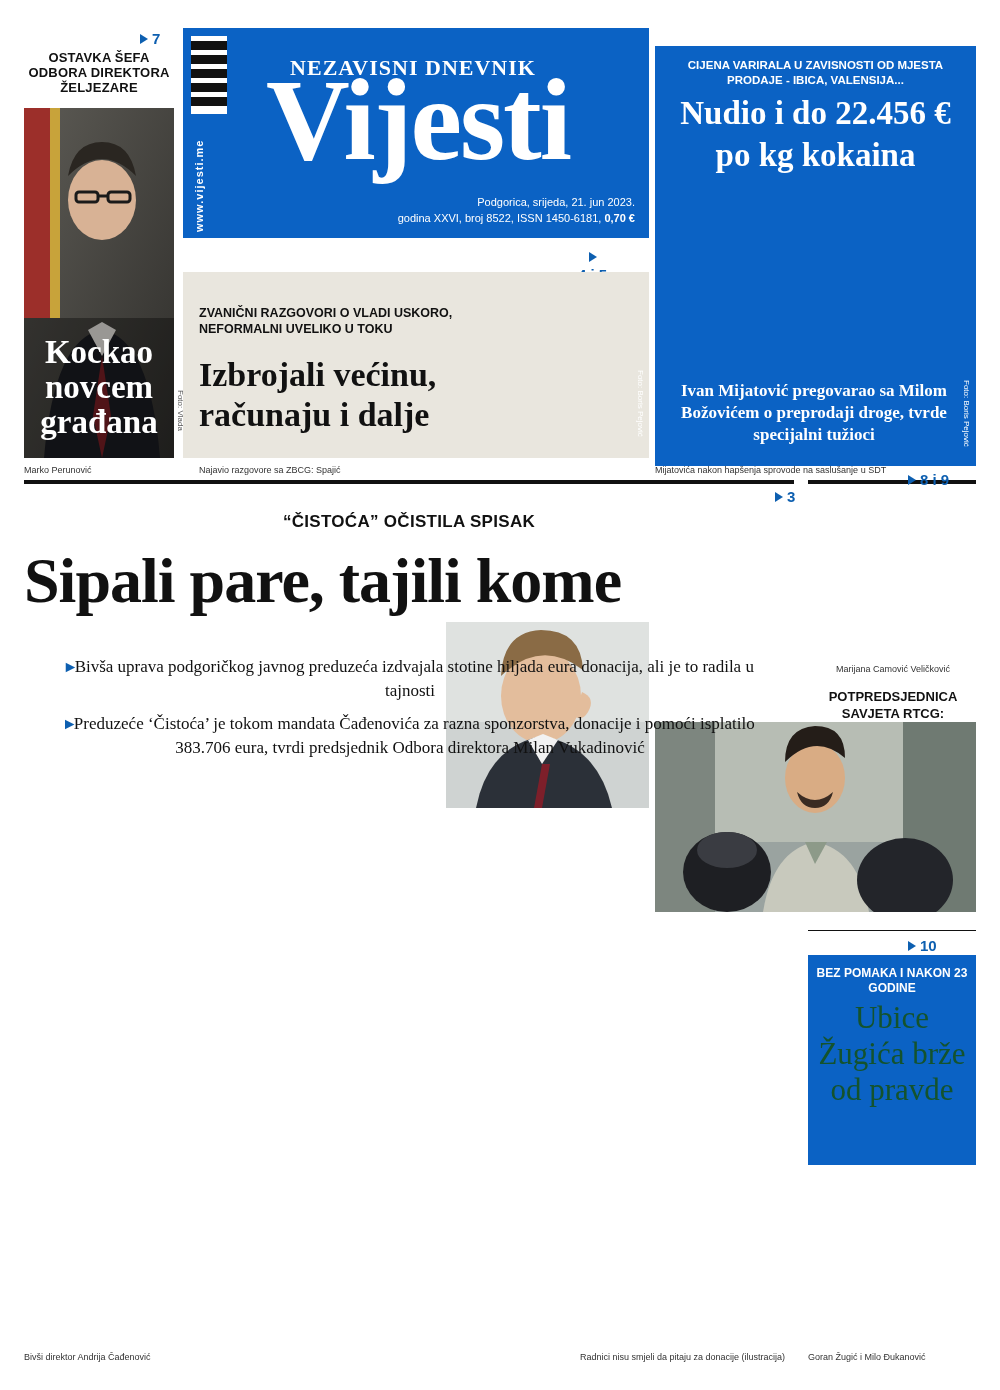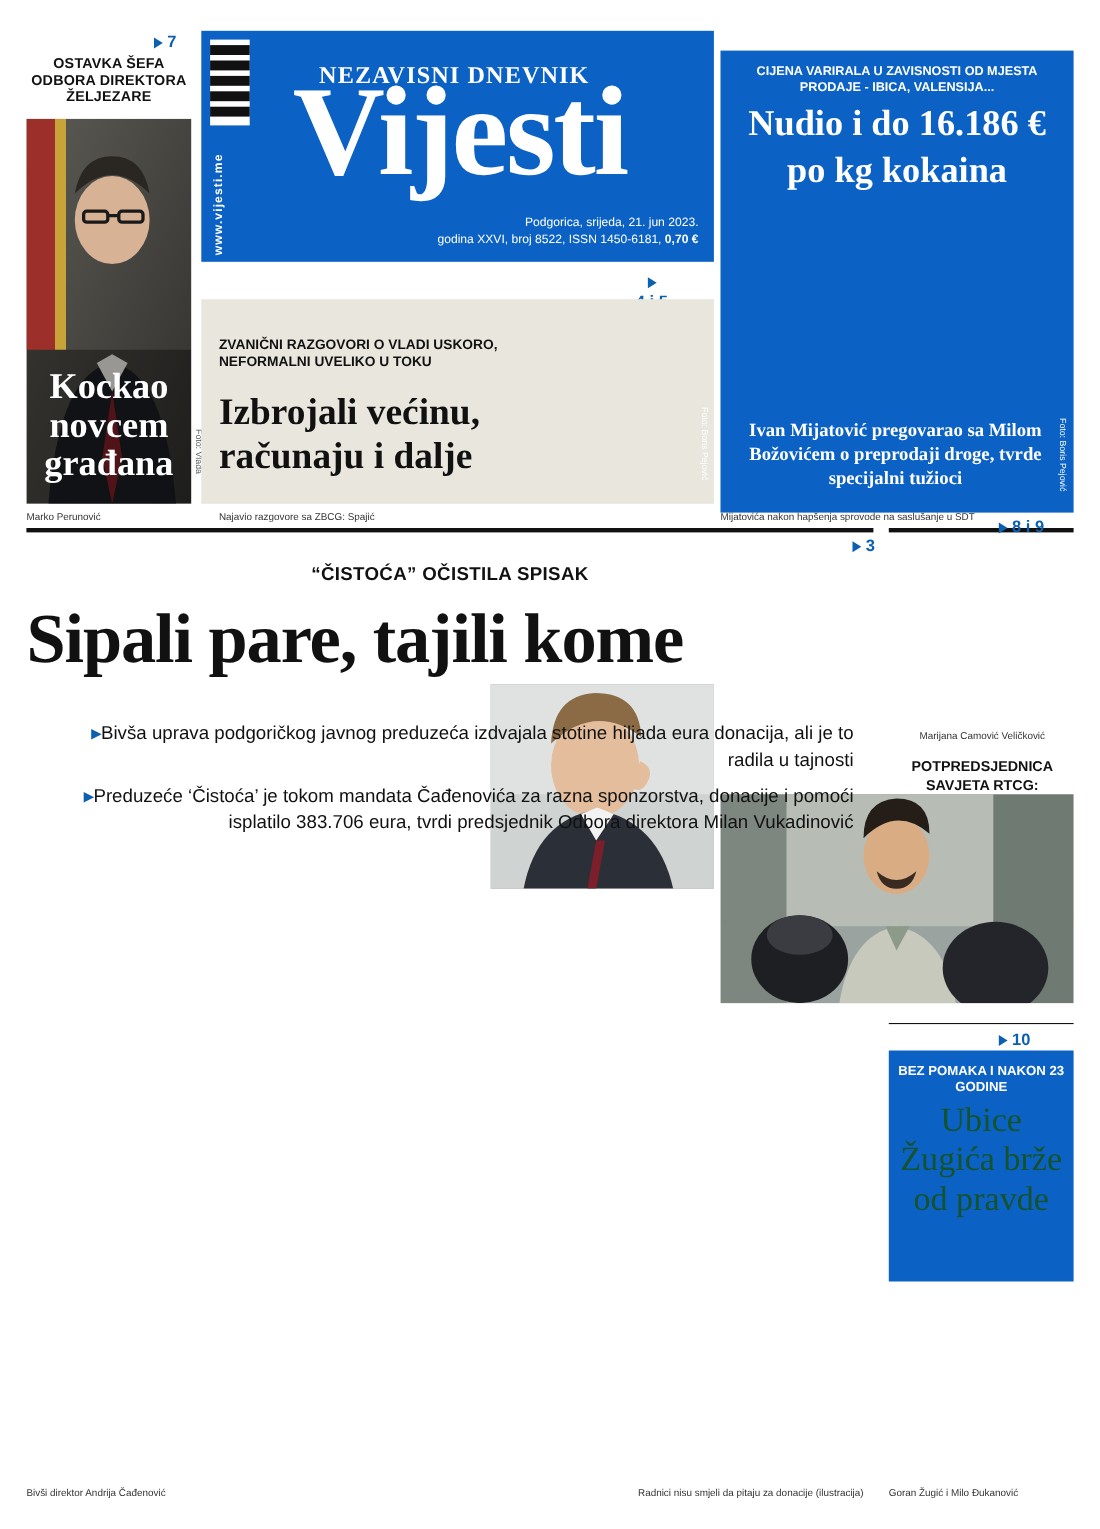--- a/index.html
+++ b/index.html
@@ -56,21 +56,21 @@
   #tr-caption{left:655px;top:465px;}
 
   
   .hr-thick{background:#111;height:4px;}
   .hr-thin{background:#111;height:1px;}
 
   
   #ms-mark{left:775px;top:488px;}
   #ms-kicker{left:24px;top:512px;width:770px;text-align:center;font-size:17px;font-weight:bold;letter-spacing:.3px;}
   #ms-title{left:24px;top:544px;width:770px;text-align:left;font-size:64px;line-height:74px;font-weight:bold;font-family:"Liberation Serif",serif;letter-spacing:-1px;}
-  .lead{font-size:17px;line-height:24px;text-align:right;font-family:Liberation Sans, sans-serif;}
+  .lead{font-size:17px;line-height:24px;text-align:center;font-family:Liberation Serif, serif;}
   #ms-lead1{left:44px;top:655px;width:732px;}
   #ms-lead2{left:44px;top:712px;width:732px;}
   .bullet{color:#0d5fb0;font-weight:bold;}
   #ms-caption-l{left:24px;top:1352px;}
   #ms-caption-c{left:580px;top:1352px;}
   #ms-credit-l{left:62px;top:1260px;font-size:8px;color:#fff;}
   #ms-credit-c{left:782px;top:1258px;font-size:8px;color:#fff;}
 
   
   #rc-mark{left:908px;top:471px;}
@@ -161,21 +161,21 @@
   <div class="abs" id="ct-title">Izbrojali većinu, računaju i dalje</div>
   <div class="abs vert" id="ct-credit">Foto: Boris Pejović</div>
   <div class="abs caption" id="ct-caption">Najavio razgovore sa ZBCG: Spajić</div>
 
   <div class="abs pagemark white" id="tr-mark">
     <span class="tri"></span>
     <span>2</span>
   </div>
   <div class="abs" id="tr-box"></div>
   <div class="abs" id="tr-kicker">CIJENA VARIRALA U ZAVISNOSTI OD MJESTA PRODAJE - IBICA, VALENSIJA...</div>
-  <div class="abs" id="tr-title">Nudio i do 16.186 € po kg kokaina</div>
+  <div class="abs" id="tr-title">Nudio i do 22.456 € po kg kokaina</div>
   <div class="abs photo" id="tr-photo">
     <svg width="321" height="190" viewBox="0 0 321 190" preserveAspectRatio="none">
       <rect width="321" height="190" fill="#9aa3a0"></rect>
       <rect x="0" y="0" width="321" height="120" fill="#b7bdb4"></rect>
       <rect x="0" y="0" width="60" height="190" fill="#7d867f"></rect>
       <rect x="248" y="0" width="73" height="190" fill="#6f7a72"></rect>
       <ellipse cx="160" cy="56" rx="30" ry="35" fill="#d9ac84"></ellipse>
       <path d="M130 40 q30 -30 60 -4 q0 -32 -30 -32 q-30 2 -30 36z" fill="#241d18"></path>
       <path d="M142 70 q18 16 36 0 q-4 16 -18 16 q-14 0 -18 -16z" fill="#3a2b22"></path>
       <path d="M108 190 q10 -62 52 -70 q44 8 54 70z" fill="#c8c9bd"></path>

